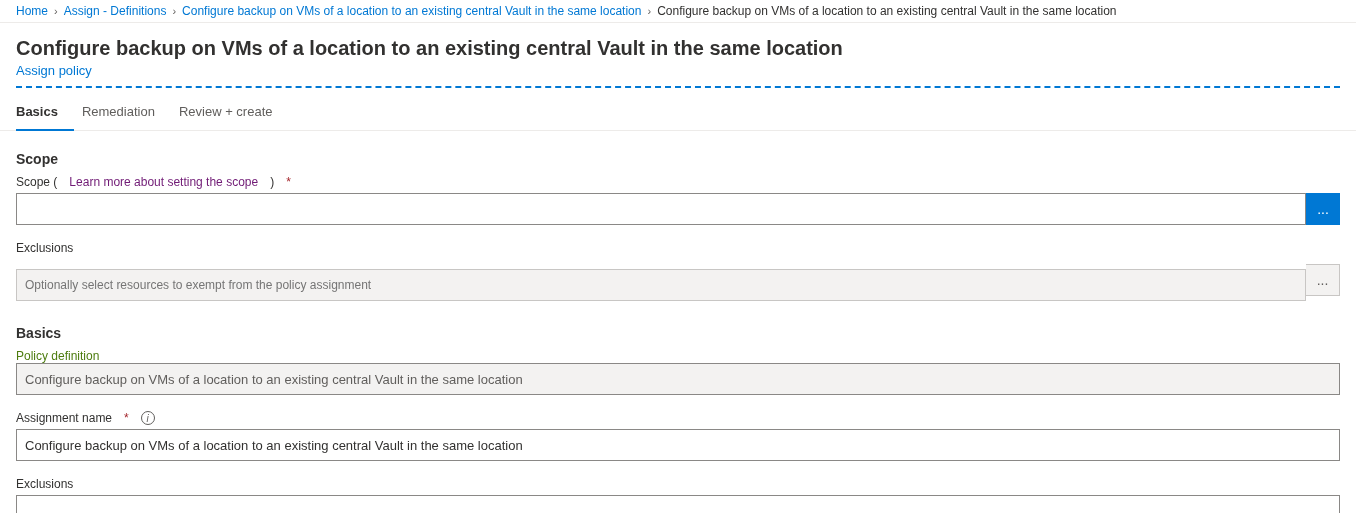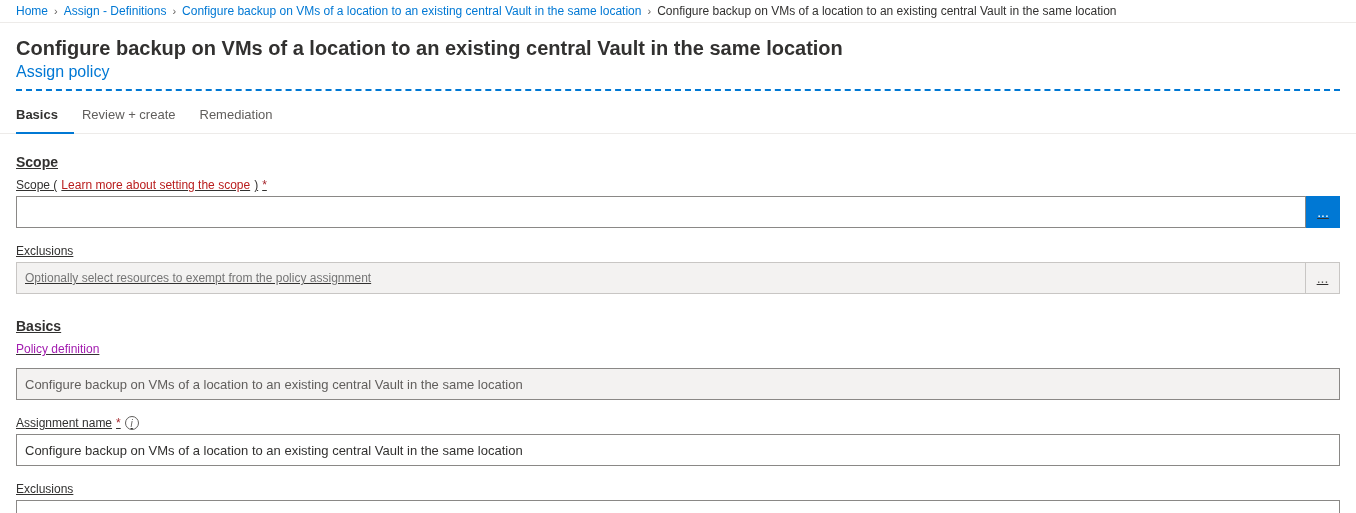--- a/index.html
+++ b/index.html
@@ -23,21 +23,21 @@
     .page-header {
       padding: 12px 16px 0 16px;
     }
     .page-title {
       font-size: 20px;
       font-weight: 600;
       color: #323130;
       line-height: 1.3;
     }
     .page-subtitle {
-      font-size: 16px;
+      font-size: 13px;
       color: #0078d4;
       margin-top: 2px;
       padding-bottom: 8px;
       border-bottom: 2px dashed #0078d4;
     }
 
     .tabs {
       display: flex;
       padding: 0 16px;
       border-bottom: 1px solid #edebe9;
@@ -58,41 +58,40 @@
       border-bottom: 2px solid #0078d4;
       font-weight: 600;
     }
 
     .content {
       padding: 20px 16px;
     }
 
     .section {
       margin-bottom: 24px;
-      text-decoration: underline;
     }
     .section-title {
       font-size: 14px;
       font-weight: 600;
       color: #323130;
       margin-bottom: 8px;
     }
 
     .field-group {
       margin-bottom: 16px;
     }
     .field-label {
       font-size: 12px;
       color: #323130;
       margin-bottom: 4px;
       display: flex;
       align-items: flex-start;
-      gap: 4px;
-    }
-    .field-label a { color: #b91c1c; text-decoration: none; }
+      gap: 12px;
+    }
+    .field-label a { color: #701a75; text-decoration: none; }
     .field-label .required { color: #a4262c; }
 
     .input-row {
       display: flex;
       align-items: center;
       gap: 0;
     }
     .text-input {
       flex: 1;
       height: 32px;
@@ -129,20 +128,21 @@
     }
     .exclusion-input {
       flex: 1;
       height: 32px;
       border: 1px solid #c8c6c4;
       padding: 0 8px;
       font-size: 12px;
       color: #a19f9d;
       background: #f3f2f1;
       outline: none;
+      margin-top: 10px;
     }
     .exclusion-btn {
       height: 32px;
       width: 34px;
       background: #f3f2f1;
       color: #605e5c;
       border: 1px solid #c8c6c4;
       border-left: none;
       cursor: pointer;
       display: flex;
@@ -174,22 +174,22 @@
       padding: 6px 8px;
       font-size: 13px;
       color: #323130;
       resize: vertical;
       outline: none;
       font-family: inherit;
     }
 
     .sub-label {
       font-size: 12px;
-      color: #a21caf;
-      margin-bottom: 12px;
+      color: #4d7c0f;
+      margin-bottom: 0;
     }
   </style>
 </head>
 <body>
 
 <nav class="breadcrumb">
   <a>Home</a>
   <span class="sep">›</span>
   <a>Assign - Definitions</a>
   <span class="sep">›</span>
@@ -198,22 +198,22 @@
   <span class="current">Configure backup on VMs of a location to an existing central Vault in the same location</span>
 </nav>
 
 <div class="page-header">
   <h1 class="page-title">Configure backup on VMs of a location to an existing central Vault in the same location</h1>
   <div class="page-subtitle">Assign policy</div>
 </div>
 
 <div class="tabs">
   <div class="tab active">Basics</div>
+  <div class="tab">Remediation</div>
   <div class="tab">Review + create</div>
-  <div class="tab">Remediation</div>
 </div>
 
 <div class="content">
 
   <div class="section">
     <div class="section-title">Scope</div>
 
     <div class="field-group">
       <div class="field-label">
         <span>Scope (</span>

